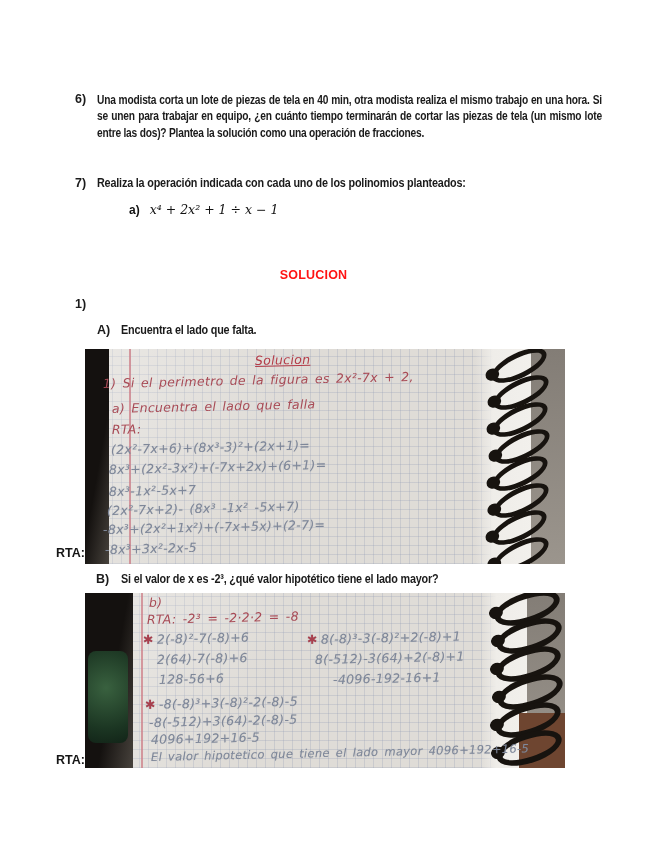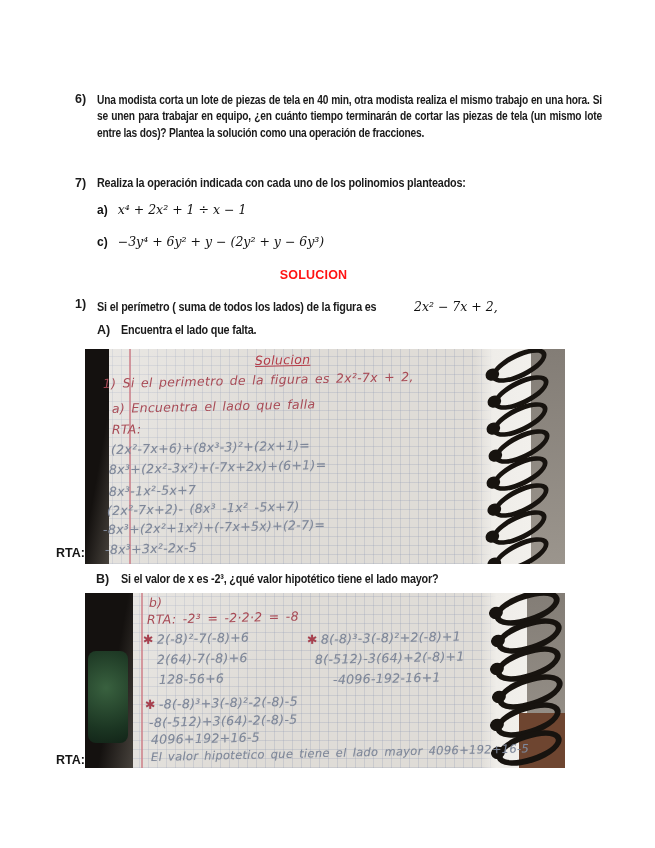--- a/index.html
+++ b/index.html
@@ -6,21 +6,21 @@
   #page{position:relative;width:655px;height:848px;background:#ffffff;overflow:hidden;
         font-family:"Liberation Sans",sans-serif;color:#1b1b1b;}
 
   
   .p-num{position:absolute;font-size:12.5px;font-weight:bold;}
   .p-text{position:absolute;font-size:12px;font-weight:bold;letter-spacing:-0.25px;
           line-height:16.4px;text-align:justify;transform:scaleX(0.85);transform-origin:0 0;}
   .p-line{position:absolute;font-size:12px;font-weight:bold;letter-spacing:-0.2px;
           white-space:nowrap;transform:scaleX(0.9);transform-origin:0 0;}
   .math{font-family:"DejaVu Serif",serif;font-style:italic;font-weight:normal;
-        font-size:12.5px;color:#111;letter-spacing:0;}
+        font-size:12.5px;color:#111;letter-spacing:0;margin-left:32px;}
   .math-item{position:absolute;white-space:nowrap;}
   .math-item .lbl{font-family:"Liberation Sans",sans-serif;font-weight:bold;font-style:normal;
         font-size:12px;margin-right:10px;}
   .sol{position:absolute;left:-14px;width:655px;text-align:center;font-size:12.5px;
        font-weight:bold;color:#ff1313;letter-spacing:0.2px;}
   .rta{position:absolute;font-size:12.5px;font-weight:bold;color:#161616;}
 
   
   .photo{position:absolute;overflow:hidden;background:#dedbd6;}
   .paper{position:absolute;inset:0;
@@ -60,31 +60,24 @@
 
   <span class="p-num" style="left:75px;top:92px">6)</span>
   <div class="p-text" style="left:97px;top:92px;width:594px">Una modista corta un lote de piezas de tela en 40 min, otra modista realiza el mismo trabajo en una hora. Si se unen para trabajar en equipo, ¿en cuánto tiempo terminarán de cortar las piezas de tela (un mismo lote entre las dos)?  Plantea la solución como una operación de fracciones.</div>
 
   <span class="p-num" style="left:75px;top:176px">7)</span>
   <span class="p-line" style="left:97px;top:176px">Realiza la operación indicada con cada uno de los polinomios planteados:</span>
 
   <div class="math-item math" style="left:97px;top:202px">
     <span class="lbl">a)</span><span>x⁴ + 2x² + 1 ÷ x − 1</span>
   </div>
-  <div class="math-item math" style="left:97px;top:234px">
-    <span class="lbl">c)</span><span>−3y⁴ + 6y² + y − (2y² + y − 6y³)</span>
-  </div>
 
   <div class="sol" style="top:268px">SOLUCION</div>
 
   <span class="p-num" style="left:75px;top:297px">1)</span>
-  <div class="math-item" style="left:97px;top:297px">
-    <span class="p-line" style="position:static;display:inline-block">Si el perímetro ( suma de todos los lados) de la figura es</span>
-    <span class="math" style="margin-left:2px">2x² − 7x + 2,</span>
-  </div>
 
   <span class="p-num" style="left:97px;top:323px">A)</span>
   <span class="p-line" style="left:121px;top:323px">Encuentra el lado que falta.</span>
 
   <div class="photo" style="left:85px;top:349px;width:480px;height:215px">
     <div class="paper"></div>
     <div class="page-edge" style="left:390px;width:60px"></div>
     <div class="backdrop" style="width:34px"></div>
     <div class="shadow-left" style="width:24px"></div>
     <div class="margin-line" style="left:44px"></div>

